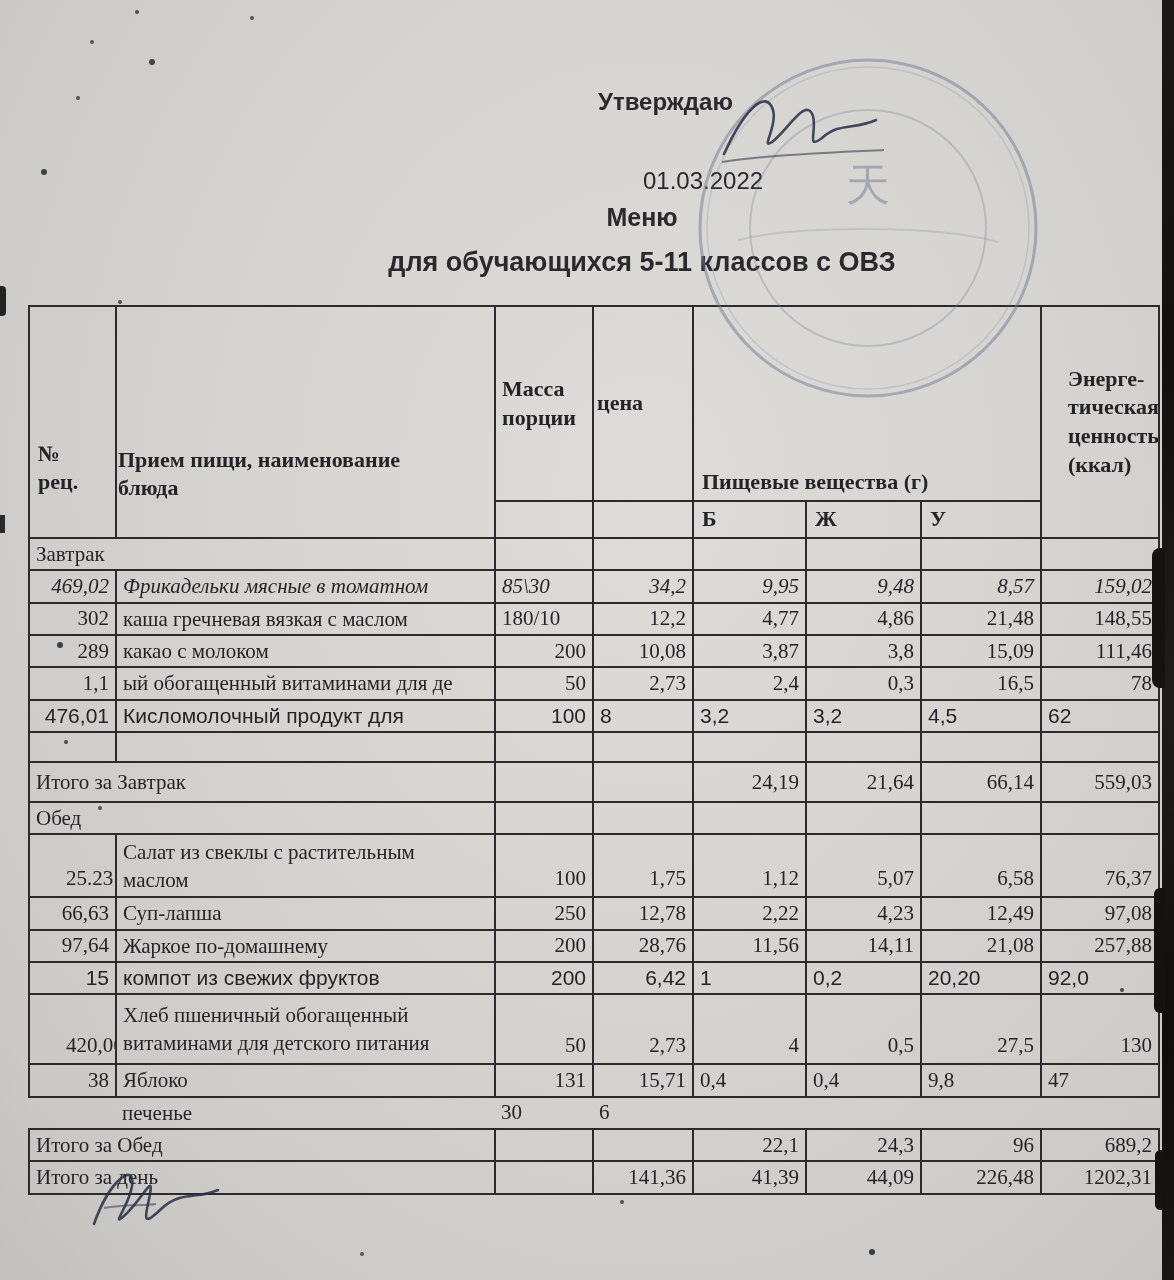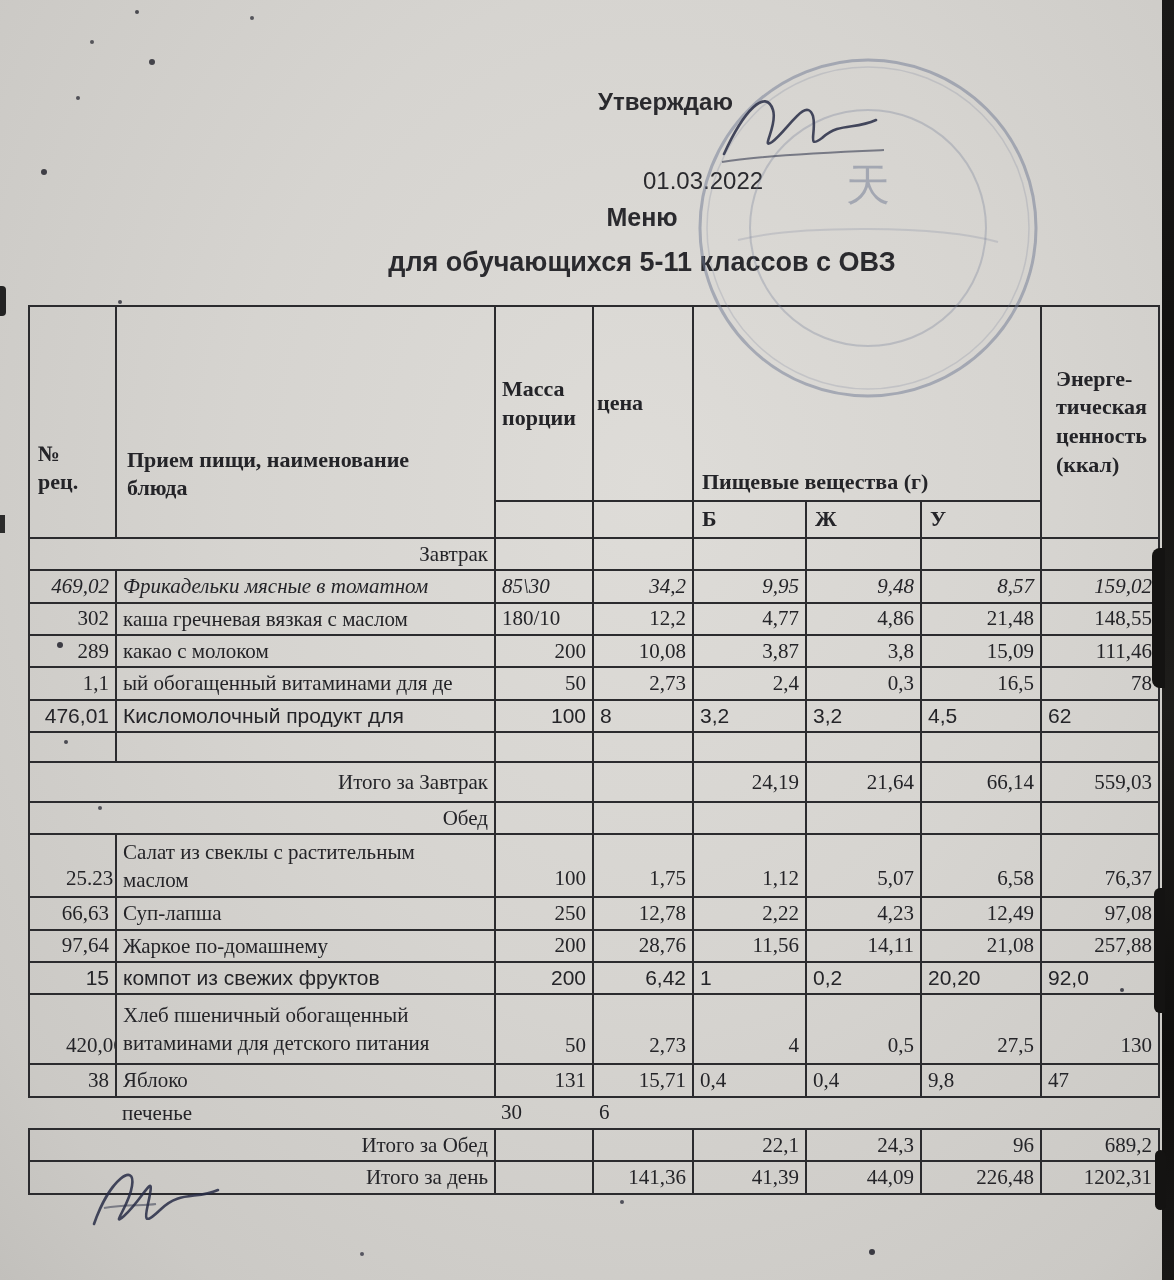--- a/index.html
+++ b/index.html
@@ -36,35 +36,35 @@
   .stamp {position:absolute; left:668px; top:30px; z-index:5; pointer-events:none;}
   .sig-director {position:absolute; left:716px; top:92px; z-index:6; pointer-events:none;}
   .sig-cook {position:absolute; left:84px; top:1164px; z-index:6; pointer-events:none;}
 
   
   table.menu {position:absolute; left:28px; top:305px; width:1130px; border-collapse:collapse; table-layout:fixed; z-index:1;}
   table.menu th, table.menu td {border:2px solid #2b2b2e;}
   table.menu th {font-family:"Liberation Serif", serif; font-weight:700; font-size:22px; color:#242428;
     text-align:left; white-space:pre-line; line-height:1.3;}
   .th-num    {vertical-align:bottom; padding:0 0 40px 8px;}
-  .th-dish   {vertical-align:bottom; padding:0 0 34px 10px;}
+  .th-dish   {vertical-align:bottom; padding:0 0 34px 1px;}
   .th-mass   {vertical-align:middle; padding-left:6px; white-space:nowrap; overflow:hidden;}
   .th-price  {vertical-align:middle; padding-left:3px;}
   .th-nutr   {vertical-align:bottom; padding:0 0 3px 8px;}
-  .th-energy {vertical-align:middle; padding-left:14px;}
+  .th-energy {vertical-align:middle; padding-left:26px;}
   .th-sub    {vertical-align:middle; padding-left:8px;}
 
   table.menu td {font-family:"Liberation Serif", serif; font-size:21px; color:#242428;
     padding:1px 6px; vertical-align:middle; overflow:hidden;}
   td.name {text-align:left; white-space:pre-line; line-height:1.35;}
   td.num  {text-align:right;}
   td.numc {padding-right:5px;}
   td.a-left   {text-align:left;}
   td.a-center {text-align:left;}
-  td.label {font-family:"Liberation Sans", sans-serif; padding-left:6px; text-align:right;margin-left:32px;}
+  td.label {font-family:"Liberation Sans", sans-serif; padding-left:6px; text-align:left;margin-left:32px;}
   tr.sans td {font-family:"Liberation Sans", sans-serif;}
   tr.tall td.num {vertical-align:bottom; padding-bottom:5px;padding-left:36px;}
   tr.noborder td {border:none;}
 
   
   .cookline {position:absolute; left:36px; top:1198px; font-size:24px; display:flex; align-items:flex-end; z-index:2;}
   .cookline .u1 {display:inline-block; width:150px; height:26px; border-bottom:2px solid #3a3a40; margin-left:8px;}
   .cookline .u2 {display:inline-block; width:56px;  height:26px; border-bottom:2px solid #3a3a40; margin-left:22px; margin-right:4px;}
 </style>
 </head>

